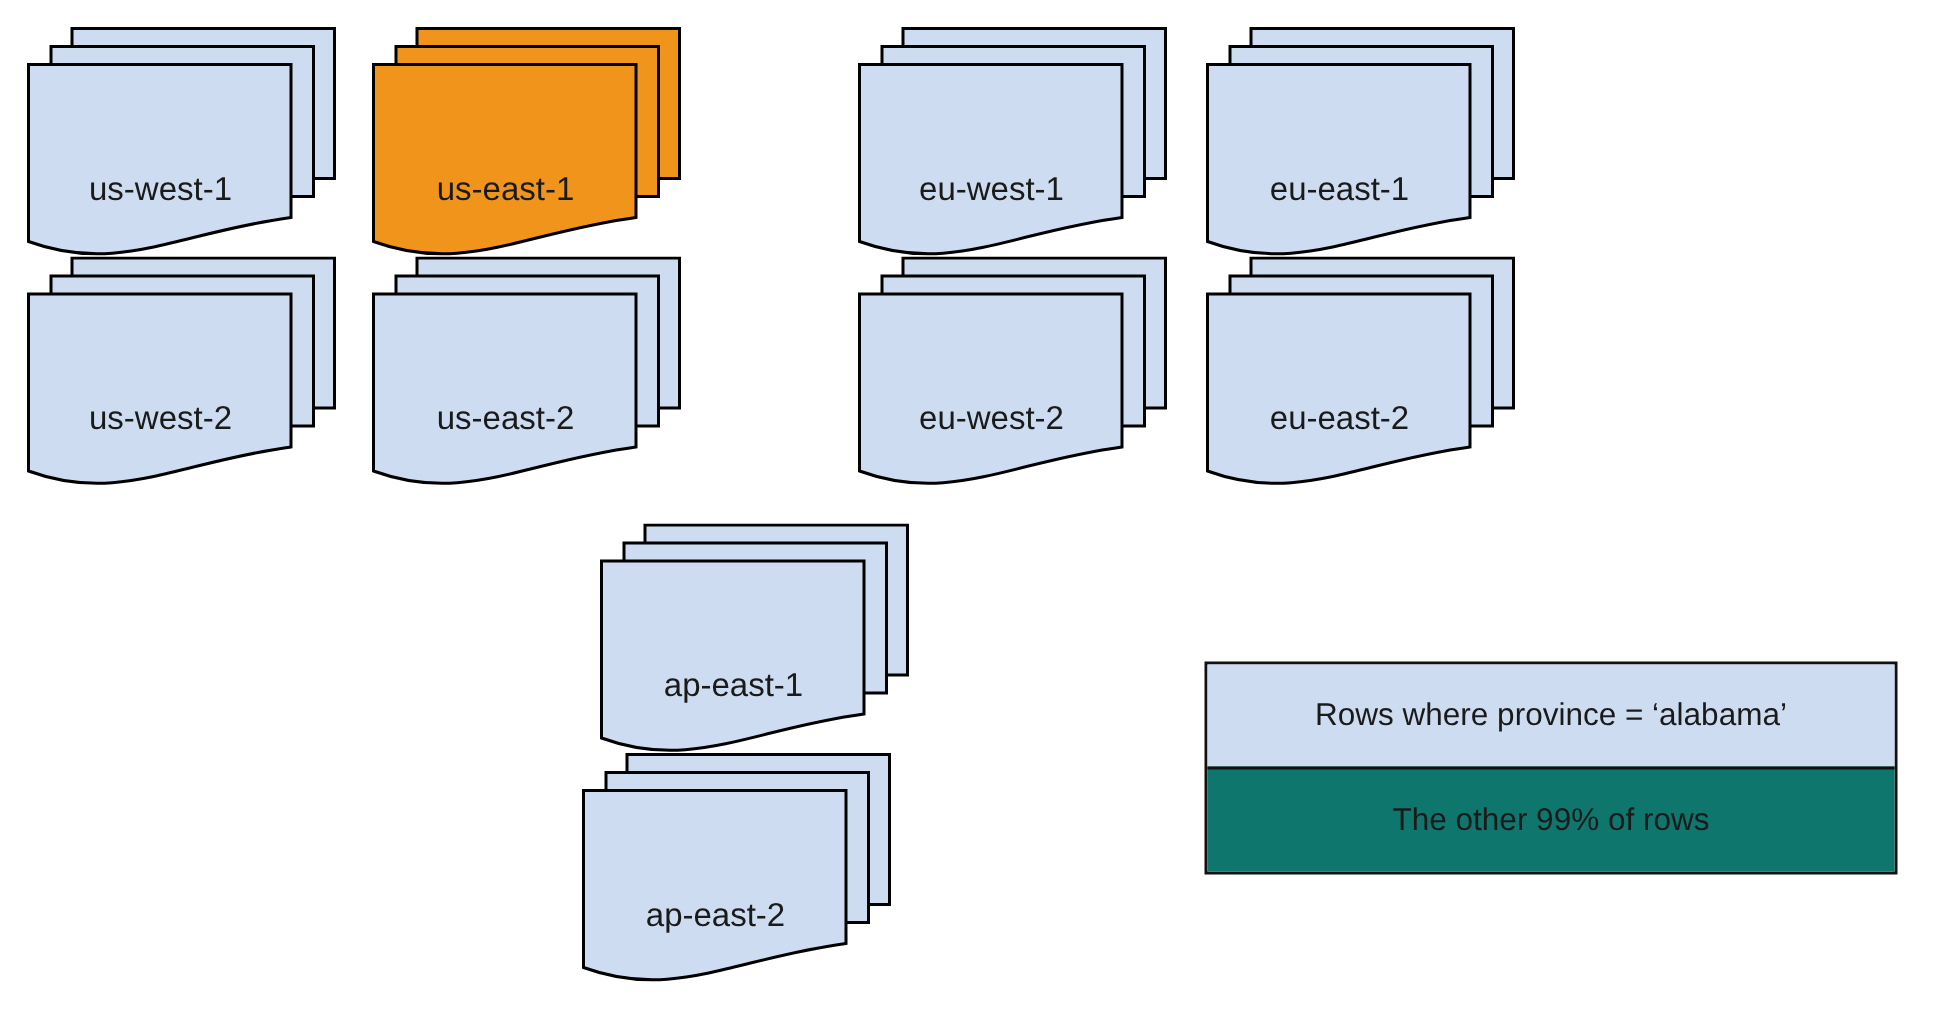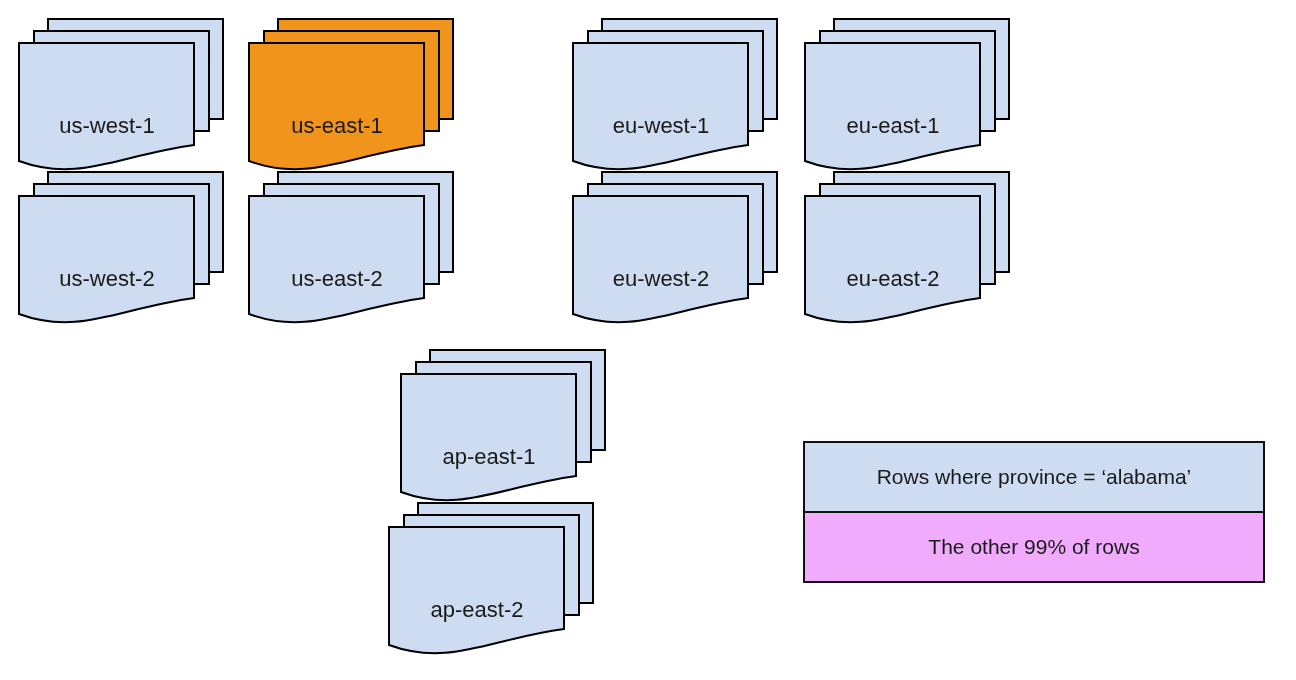--- a/index.html
+++ b/index.html
@@ -52,21 +52,21 @@
 </style>
 </head>
 <body>
 
 <div id="canvas">
 
   <div class="legend" style="left: 803px; top: 441px; width: 462px; height: 142px;">
     <div class="legend-row" style="background: rgb(205, 220, 240);">
       <span>Rows where province = ‘alabama’</span>
     </div>
-    <div class="legend-row" style="background: #f0abfc; text-align: center;">
+    <div class="legend-row" style="background: #0f766e; text-align: center;">
       <span>The other 99% of rows</span>
     </div>
   </div>
 
 <svg class="stack" width="207" height="154" viewBox="0 0 207 154" style="left: 18px; top: 18px; --fill: #cddcf0;">
       <rect class="page" x="30" y="1" width="175" height="100"></rect>
       <rect class="page" x="16" y="13" width="175" height="100"></rect>
       <g transform="translate(1,25)">
         <path class="page" d="M 0 0 H 175 V 102 C 100 112 60 140 0 118 Z"></path>
         <text class="stack-label" x="88" y="90">us-west-1</text>

